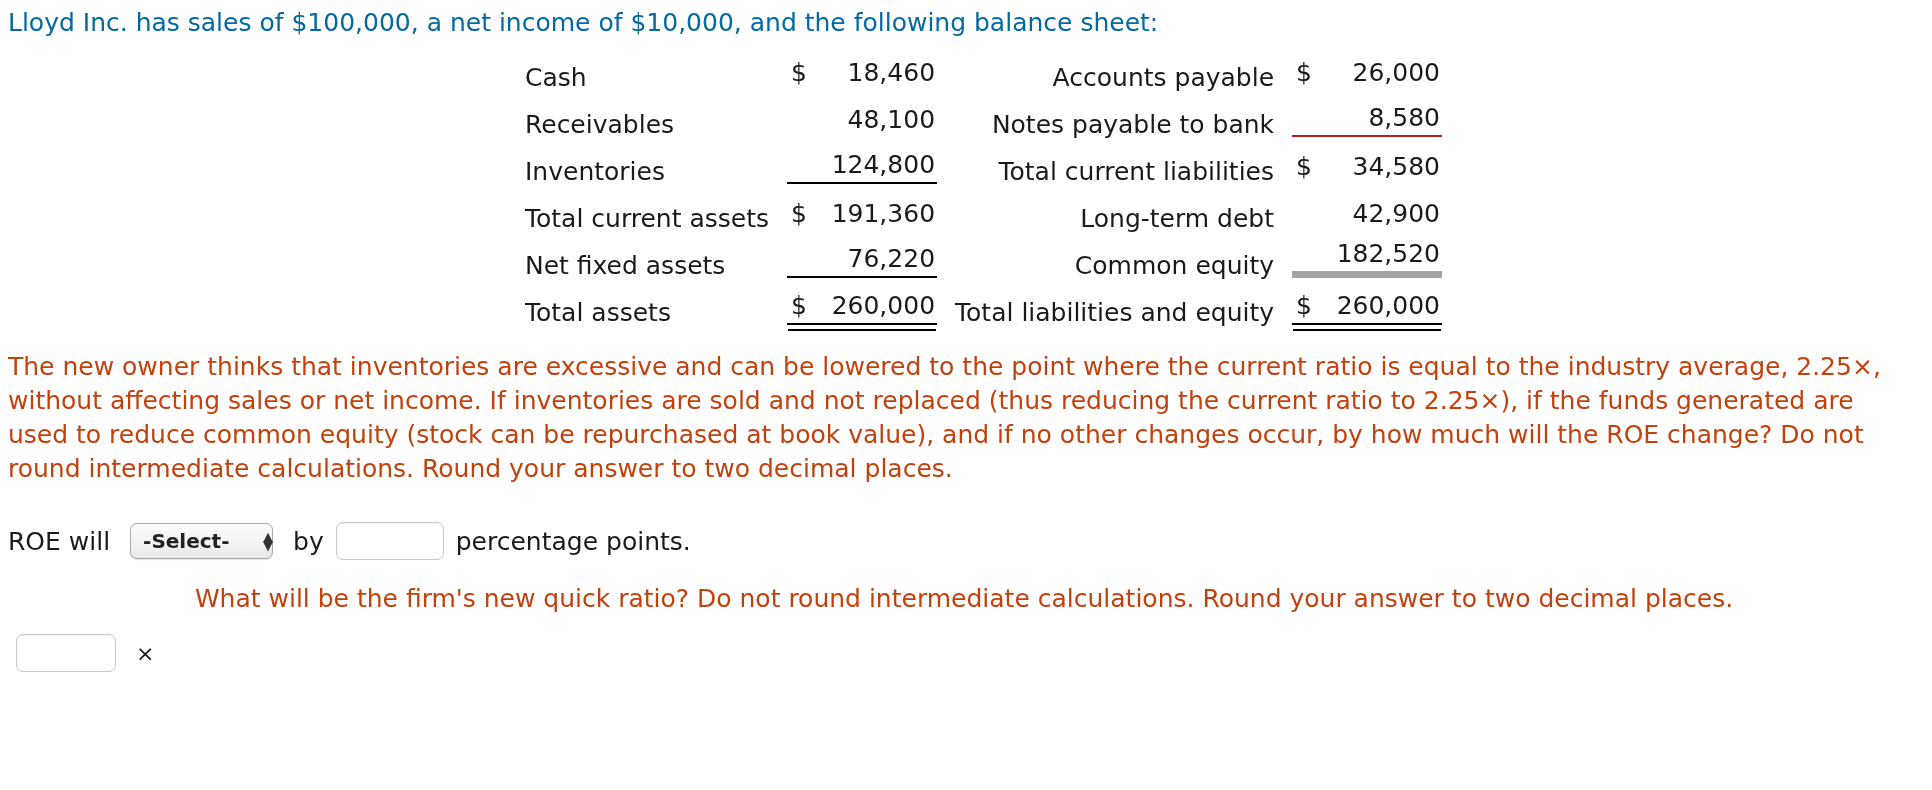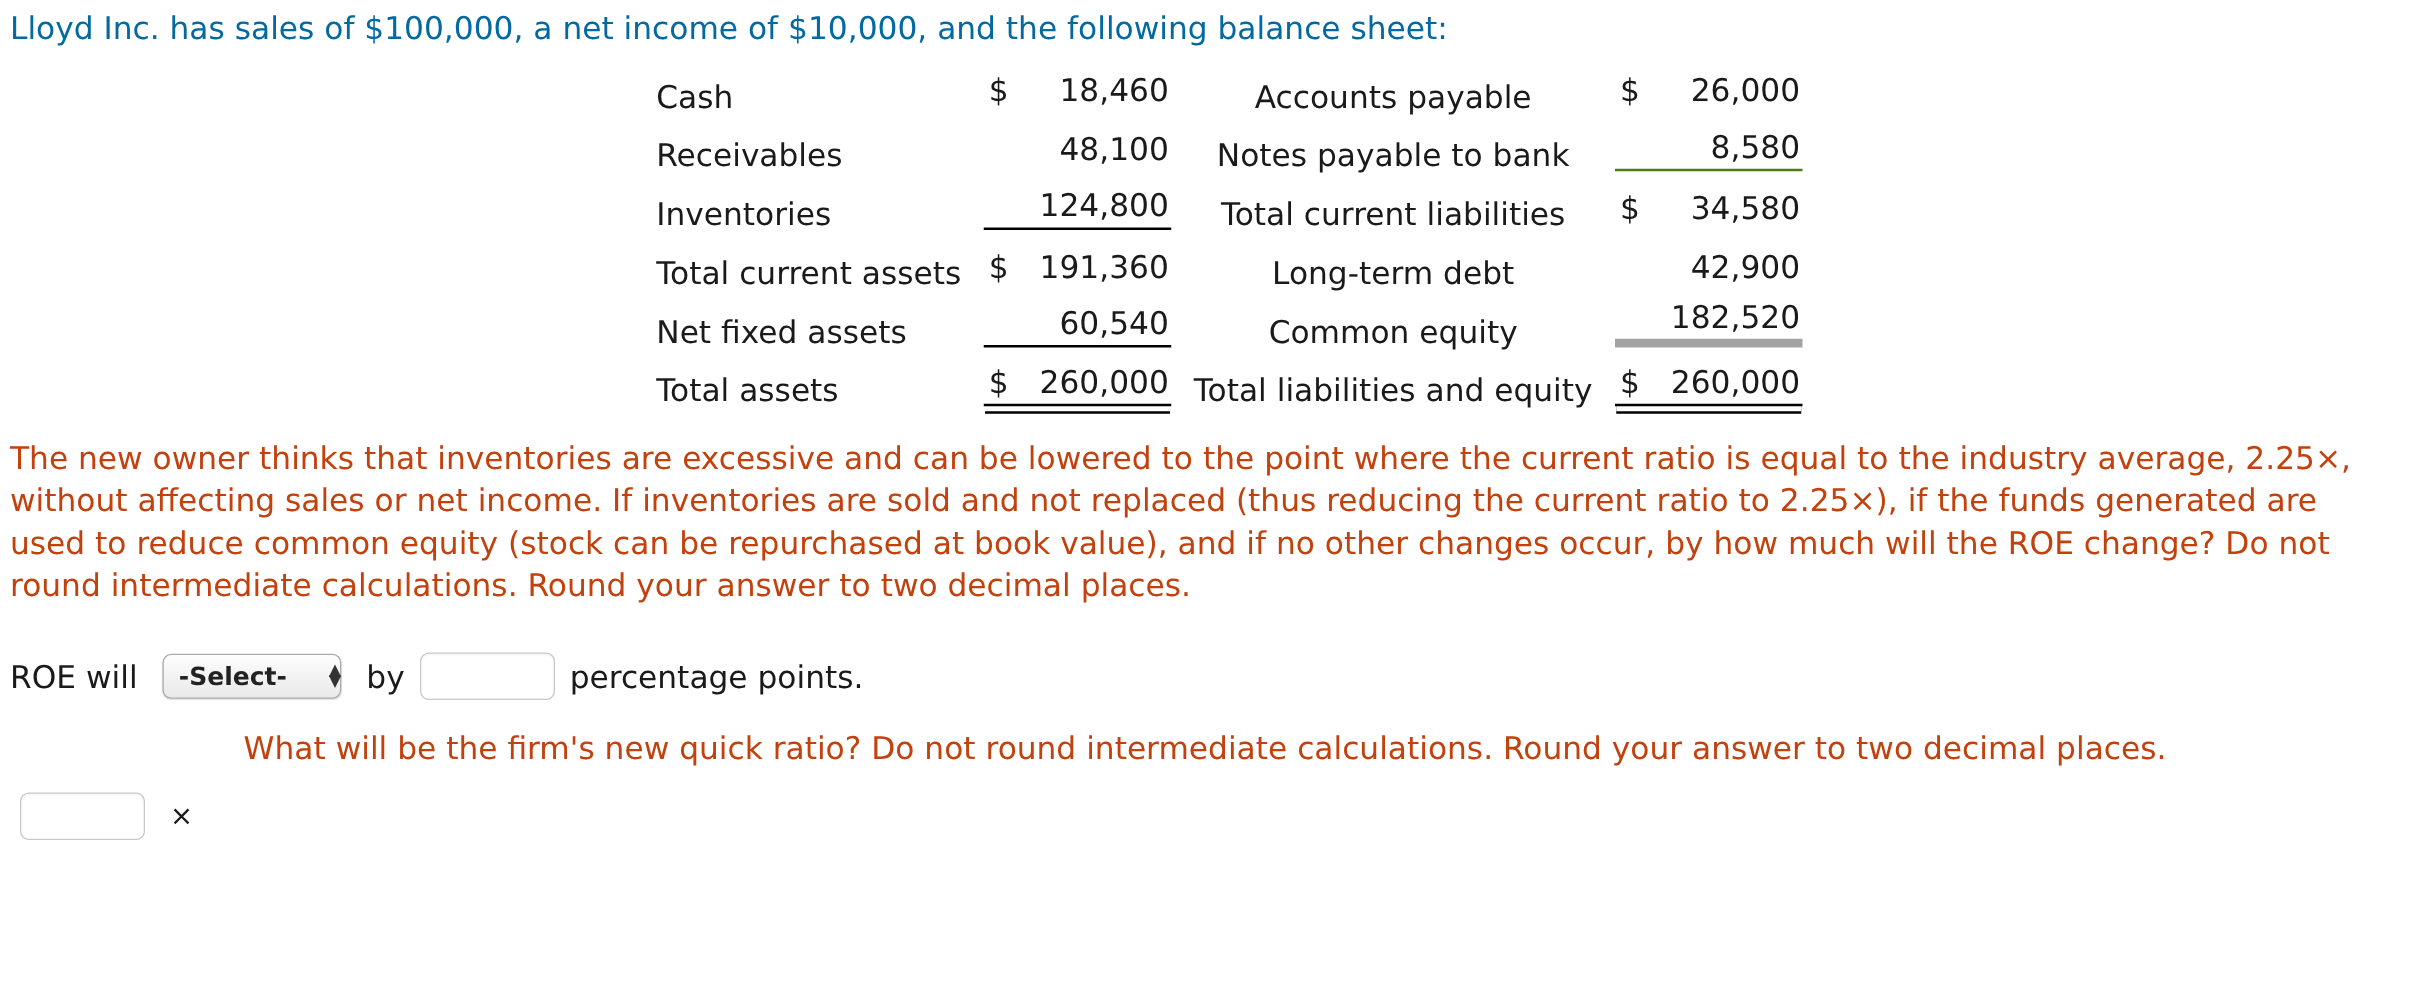--- a/index.html
+++ b/index.html
@@ -45,21 +45,21 @@
     white-space: nowrap;
   }
   .row-h { height: 47px; }
 
   .lbl {
     text-align: left;
     padding-right: 18px !important;
     padding-bottom: 9px !important;
   }
   .lbl-right {
-    text-align: center;
+    text-align: right;
     padding-left: 18px !important;
     padding-right: 18px !important;
     padding-bottom: 9px !important;
   }
   .amt {
     text-align: right;
     padding-bottom: 9px !important;
     min-width: 150px;
   }
   .amt .cur {
@@ -195,21 +195,21 @@
         <tr class="row-h">
           <td class="lbl">Receivables</td>
           <td class="amt">
             <span class="amt-flex">
               <span class="cur"></span>
               <span class="num">48,100</span>
             </span>
           </td>
           <td class="lbl-right">Notes payable to bank</td>
           <td class="amt">
-            <span class="amt-flex" style="border-bottom:2px solid #4d7c0f;">
+            <span class="amt-flex" style="border-bottom:2px solid #b91c1c;">
               <span class="cur"></span>
               <span class="num">8,580</span>
             </span>
           </td>
         </tr>
 
         <tr class="row-h">
           <td class="lbl">Inventories</td>
           <td class="amt">
             <span class="amt-flex" style="border-bottom:2px solid #000;">
@@ -241,21 +241,21 @@
               <span class="num">42,900</span>
             </span>
           </td>
         </tr>
 
         <tr class="row-h">
           <td class="lbl">Net fixed assets</td>
           <td class="amt">
             <span class="amt-flex" style="border-bottom:2px solid #000;">
               <span class="cur"></span>
-              <span class="num">60,540</span>
+              <span class="num">76,220</span>
             </span>
           </td>
           <td class="lbl-right">Common equity</td>
           <td class="amt">
             <span class="amt-flex" style="border-bottom:7px solid #a3a3a3;">
               <span class="cur"></span>
               <span class="num">182,520</span>
             </span>
           </td>
         </tr>

